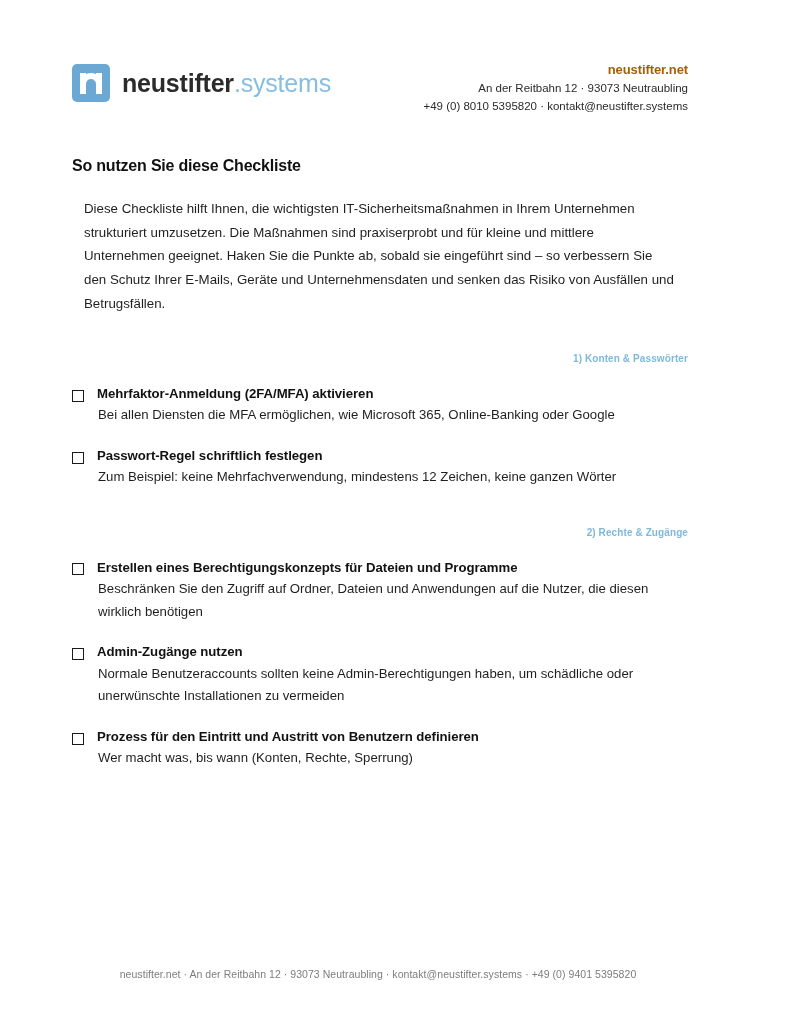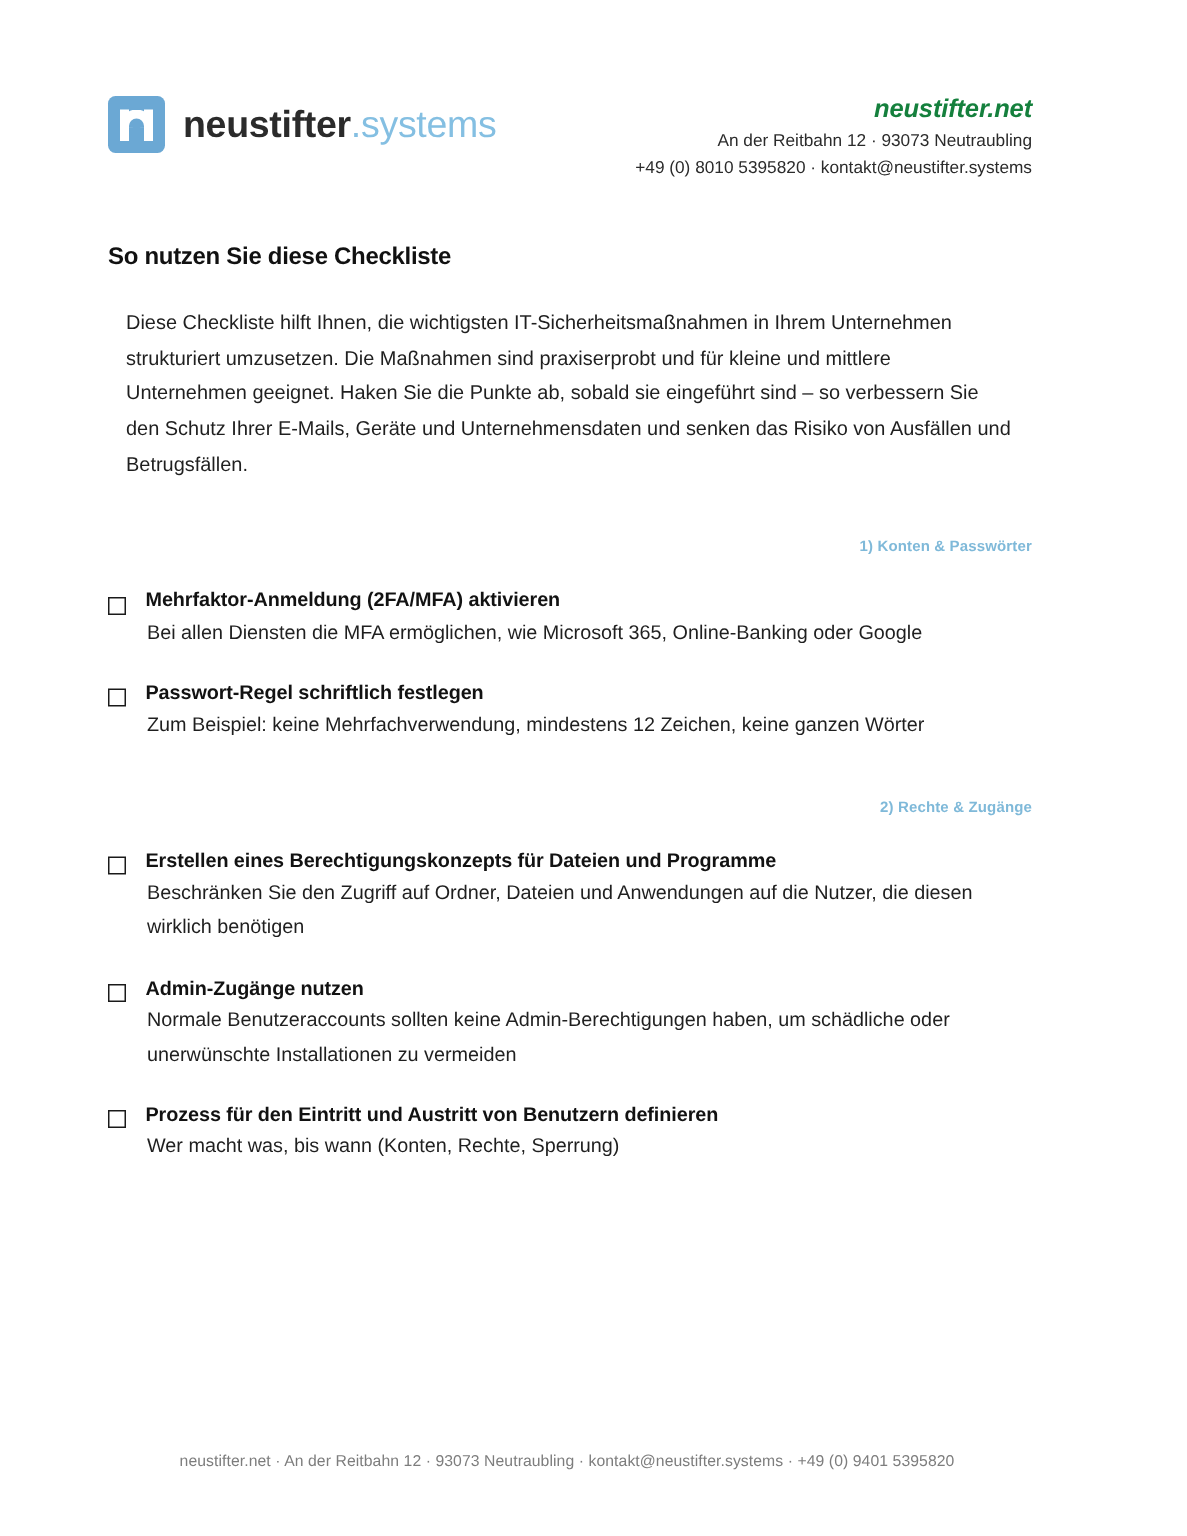--- a/index.html
+++ b/index.html
@@ -94,25 +94,24 @@
     color: #84bfe2;
     font-weight: normal;
   }
 
   .contact {
     text-align: right;
     line-height: 1.55;
     margin-top: 2px;
   }
   .contact-title {
-    font-size: 17px;
-    font-weight: bold;
-    color: #15803d;
+    font-size: 13px;
+    font-weight: bold;
+    color: #a16207;
     letter-spacing: -0.1px;
-    font-style: italic;
   }
   .contact-line {
     font-size: 11.5px;
     color: #2b2b2b;
     white-space: nowrap;
   }
 
   
   .main {
     padding: 0 72px;
@@ -144,21 +143,21 @@
     margin: 38px 0 20px 0;
     letter-spacing: 0.1px;
     text-align: right;
   }
 
   .check-item {
     margin-bottom: 19px;
   }
   .check-row {
     display: flex;
-    align-items: flex-end;
+    align-items: center;
     gap: 13px;
   }
   .checkbox {
     flex: none;
     width: 10px;
     height: 10px;
     border: 1.6px solid #1a1a1a;
     margin-top: 4px;
     background: #fff;
     box-sizing: content-box;

